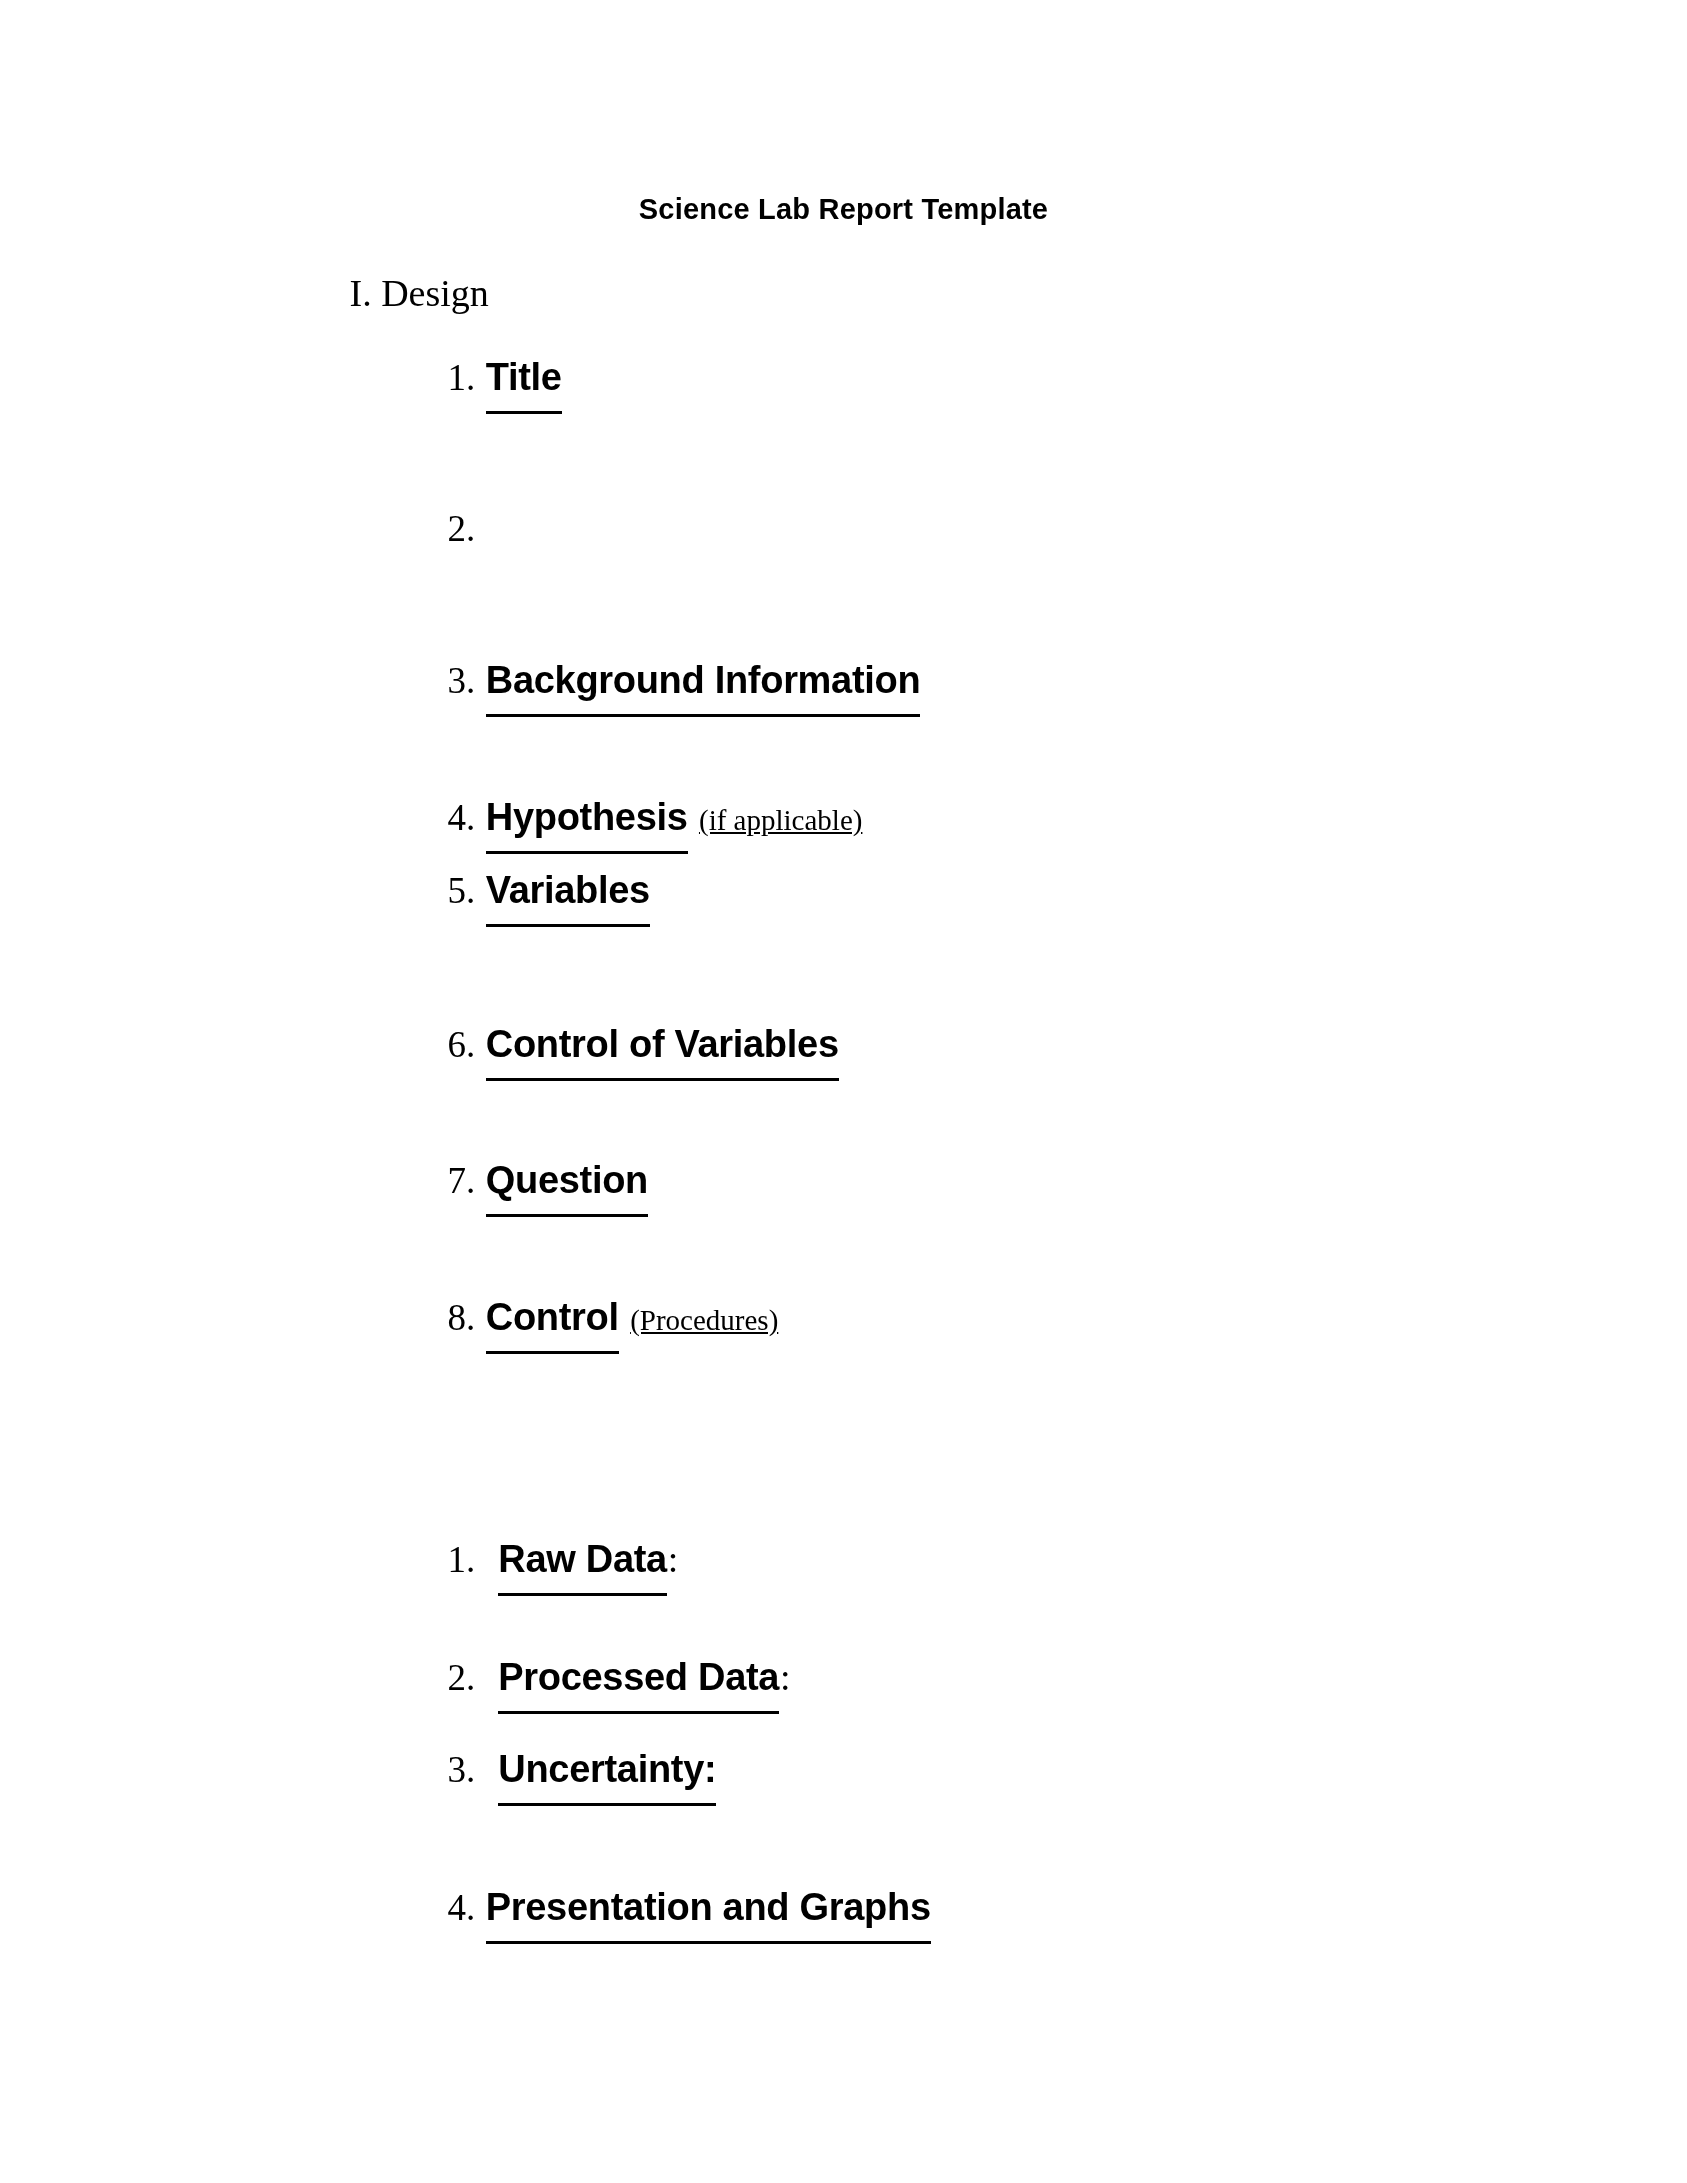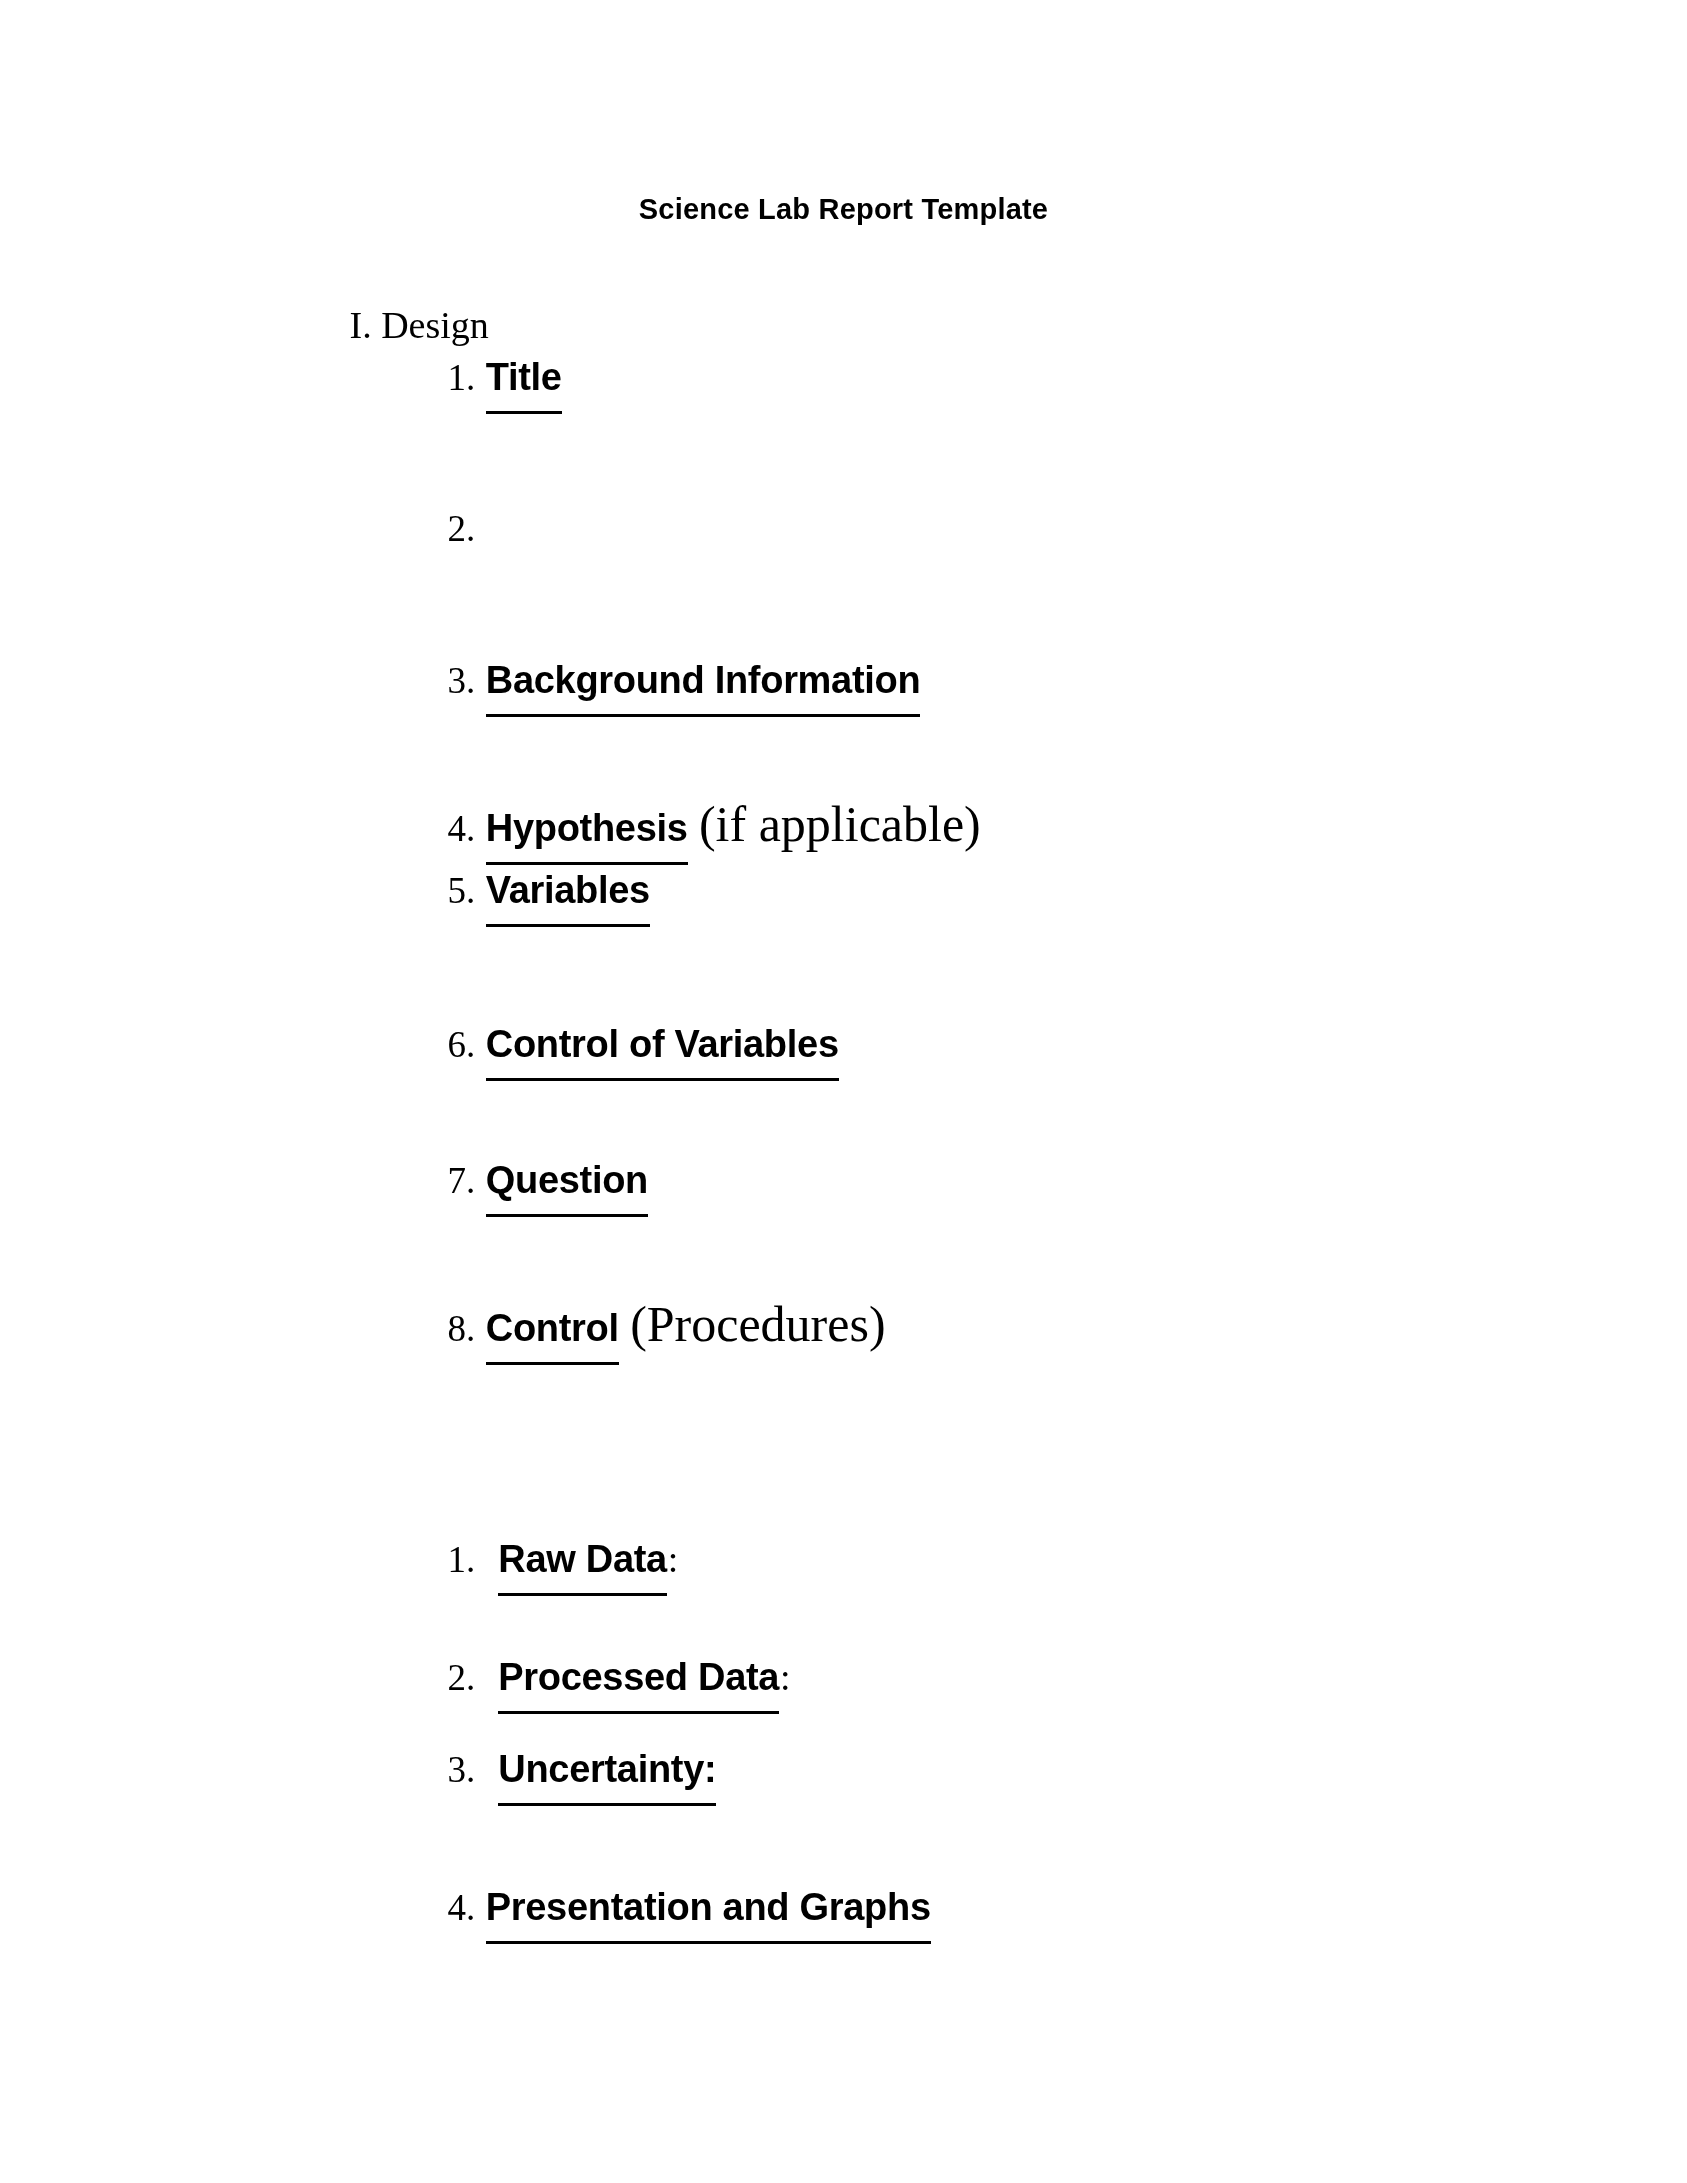--- a/index.html
+++ b/index.html
@@ -37,21 +37,20 @@
 
   
   .section-heading {
     position: absolute;
     left: 197px;
     font-family: "Liberation Serif", "DejaVu Serif", serif;
     font-weight: normal;
     font-size: 38px;
     line-height: 1.1;
     white-space: nowrap;
-    margin-top: 32px;
   }
 
   
   .list-item {
     position: absolute;
     left: 295px;
     display: flex;
     align-items: baseline;
     white-space: nowrap;
     line-height: 1.1;
@@ -76,23 +75,24 @@
     letter-spacing: -0.3px;
     border-bottom: 3.5px solid #000;
     padding-bottom: 12px;
     flex: 0 0 auto;
   }
 
   
   .item-suffix-serif {
     font-family: "Liberation Serif", "DejaVu Serif", serif;
     font-weight: normal;
-    font-size: 50px;
+    font-size: 29px;
     margin-left: 11.4px;
     flex: 0 0 auto;
+    text-decoration: underline;
   }
 
   
   .item-suffix-colon {
     font-family: "Liberation Serif", "DejaVu Serif", serif;
     font-weight: normal;
     font-size: 38px;
     margin-left: 0.9px;
     flex: 0 0 auto;
   }

